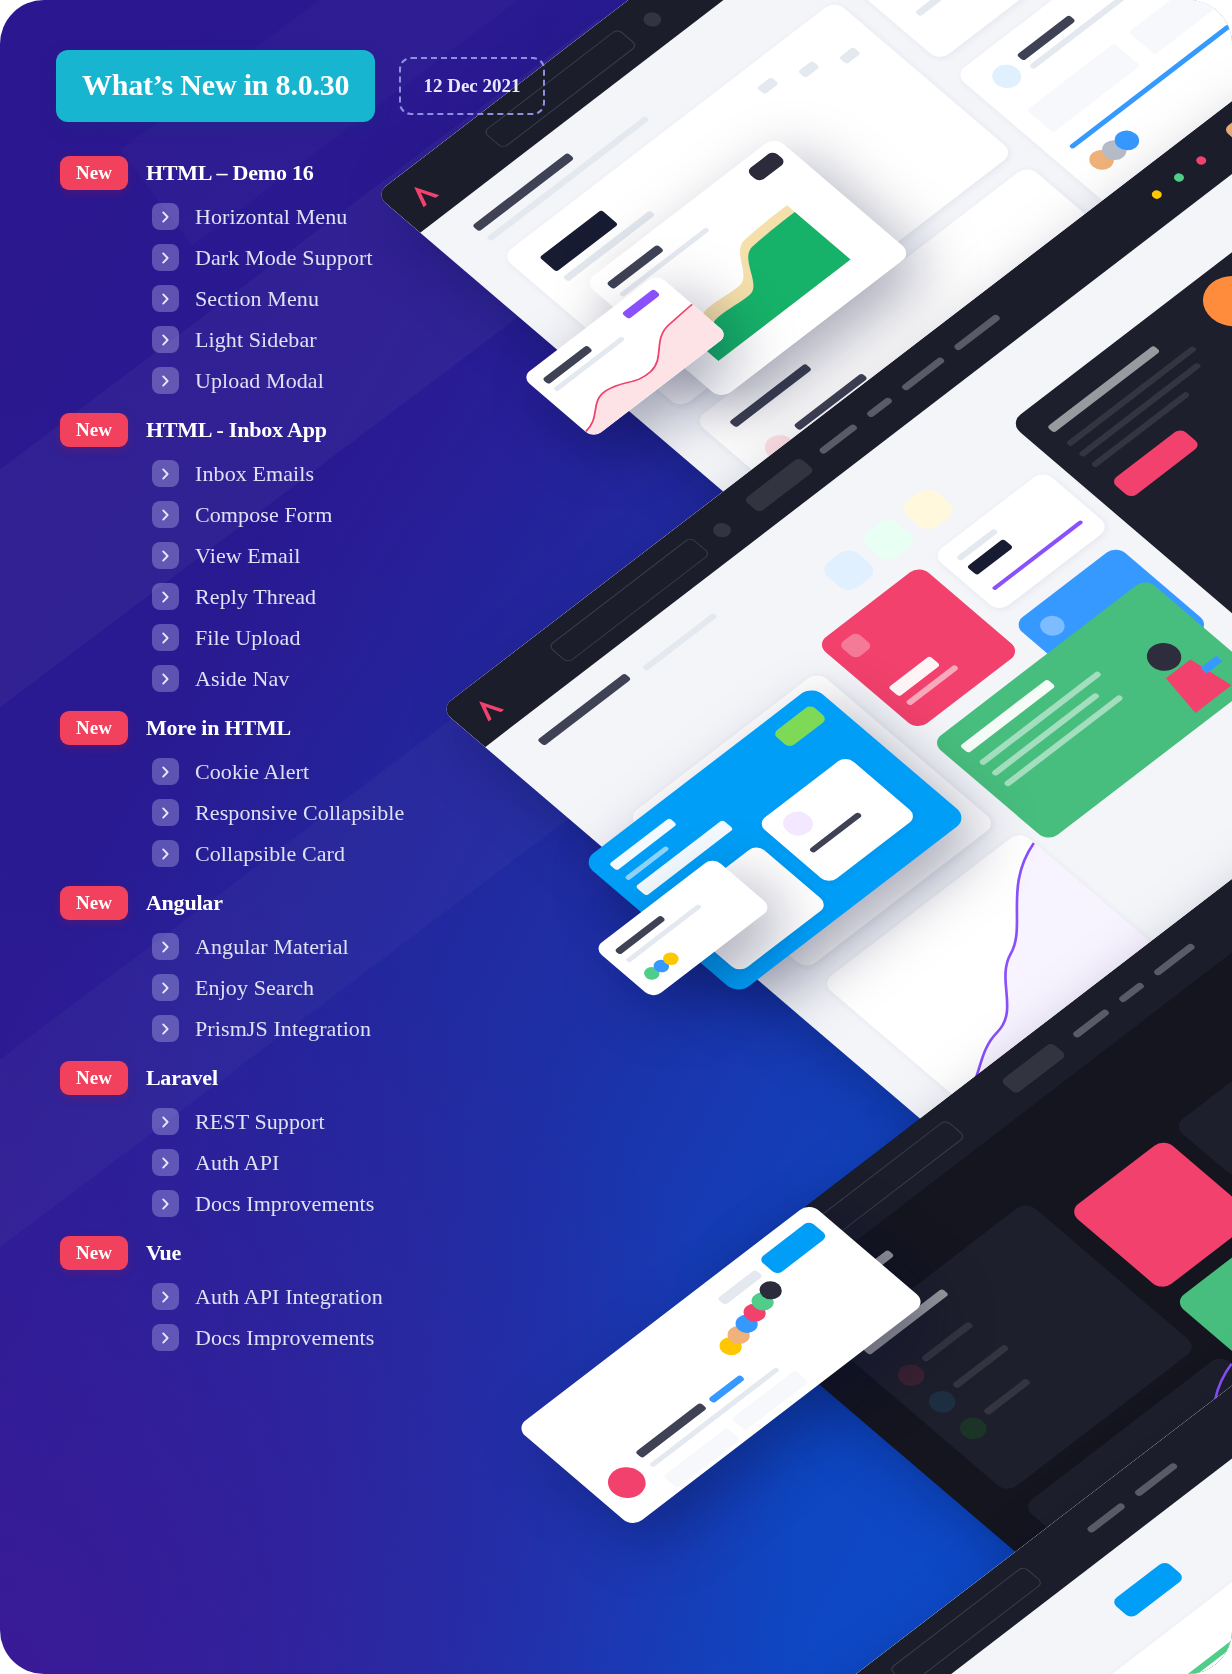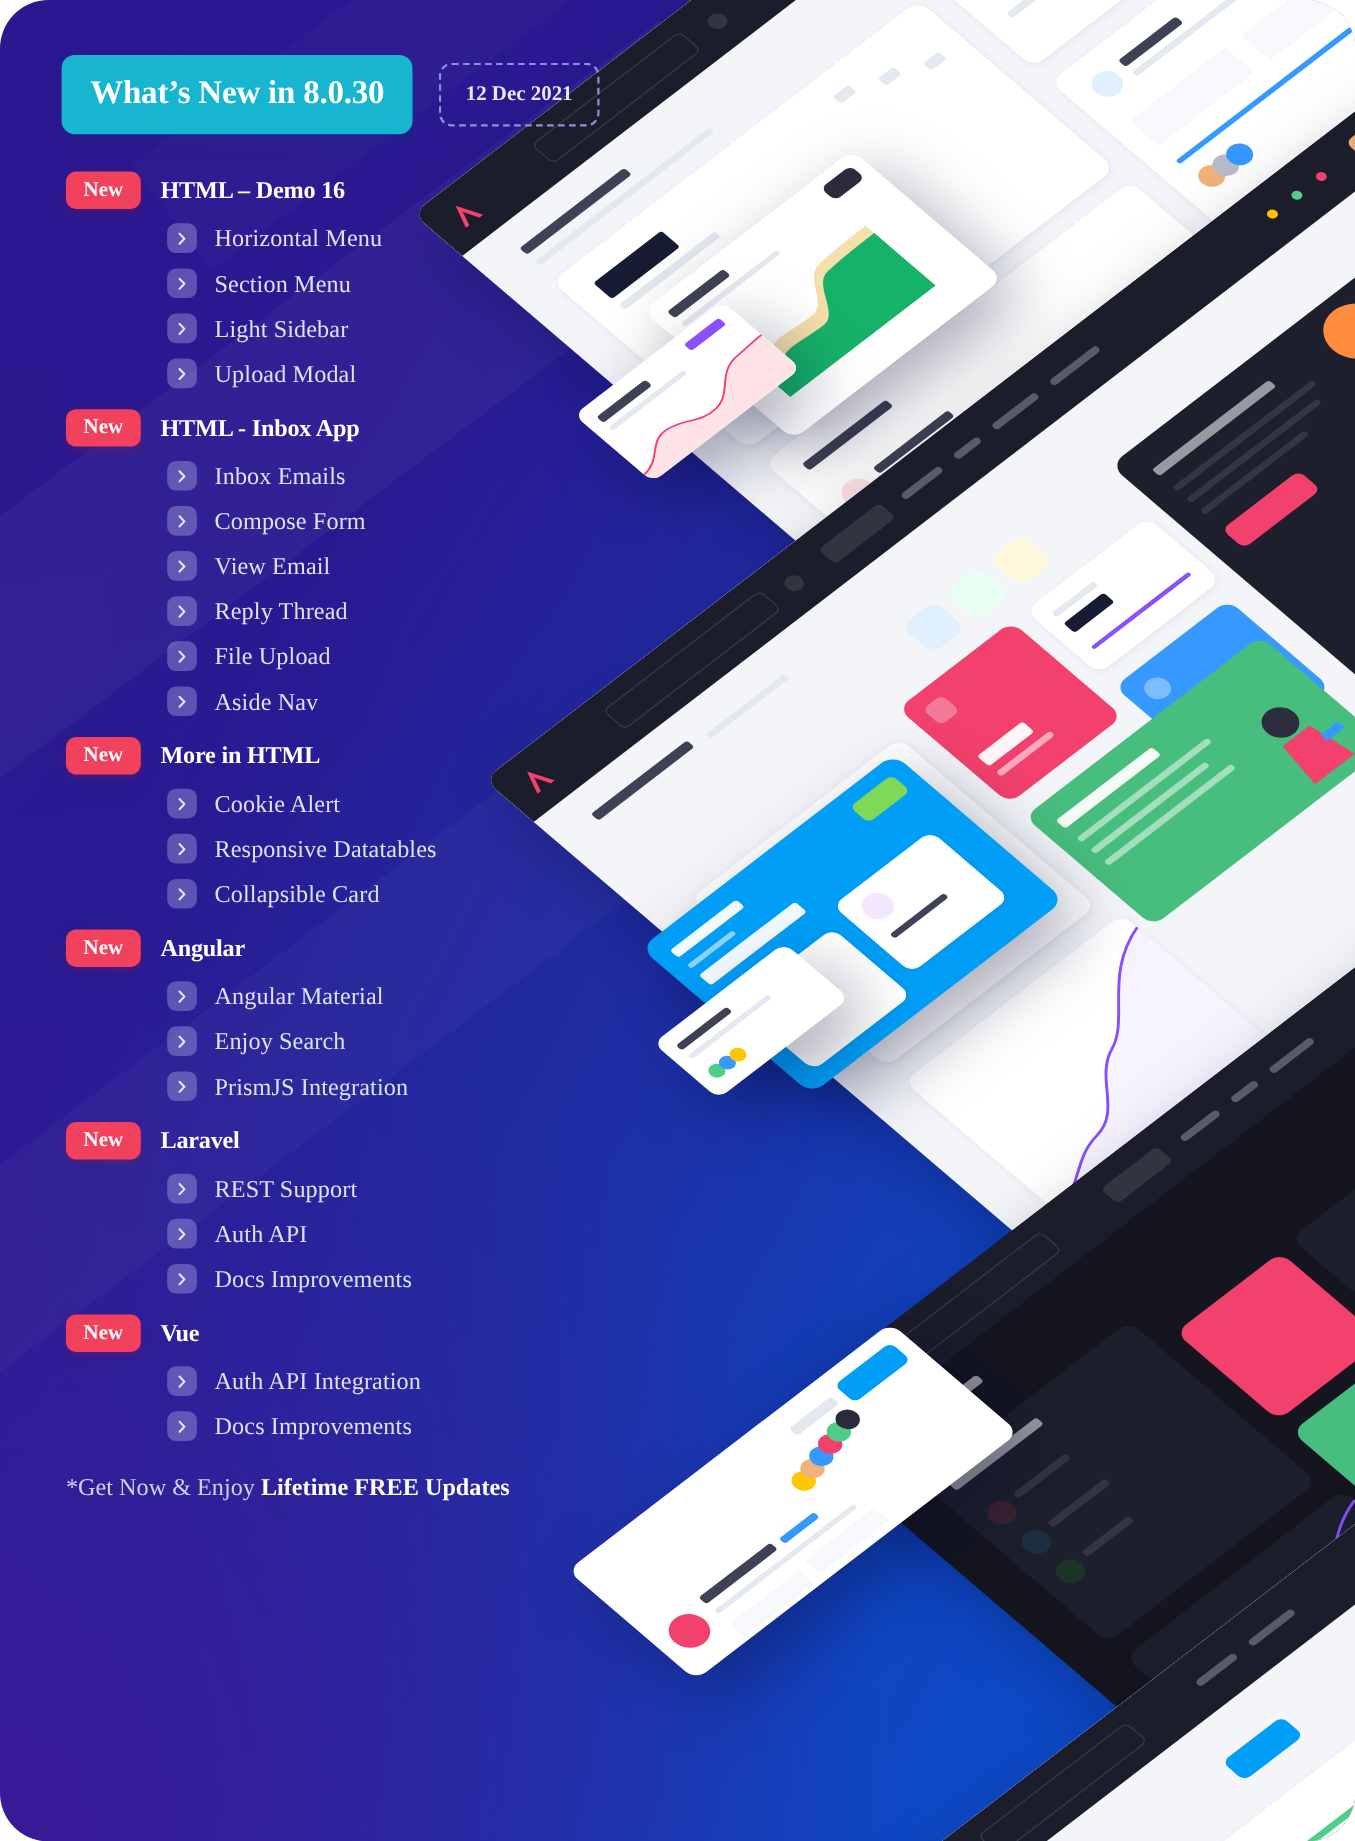--- a/index.html
+++ b/index.html
@@ -432,20 +432,28 @@
               </svg>
             </span>
             <span class="sub-label">Horizontal Menu</span>
           </div>
           <div class="sub-item">
             <span class="chev">
               <svg width="9" height="12" viewBox="0 0 9 12" fill="none" aria-hidden="true">
                 <path d="M2.2 1.4 L6.6 6 L2.2 10.6" stroke="#e6e7fb" stroke-width="1.9" stroke-linecap="round" stroke-linejoin="round"></path>
               </svg>
             </span>
+            <span class="sub-label">Dark Mode Support</span>
+          </div>
+          <div class="sub-item">
+            <span class="chev">
+              <svg width="9" height="12" viewBox="0 0 9 12" fill="none" aria-hidden="true">
+                <path d="M2.2 1.4 L6.6 6 L2.2 10.6" stroke="#e6e7fb" stroke-width="1.9" stroke-linecap="round" stroke-linejoin="round"></path>
+              </svg>
+            </span>
             <span class="sub-label">Section Menu</span>
           </div>
           <div class="sub-item">
             <span class="chev">
               <svg width="9" height="12" viewBox="0 0 9 12" fill="none" aria-hidden="true">
                 <path d="M2.2 1.4 L6.6 6 L2.2 10.6" stroke="#e6e7fb" stroke-width="1.9" stroke-linecap="round" stroke-linejoin="round"></path>
               </svg>
             </span>
             <span class="sub-label">Light Sidebar</span>
           </div>
@@ -524,21 +532,21 @@
               </svg>
             </span>
             <span class="sub-label">Cookie Alert</span>
           </div>
           <div class="sub-item">
             <span class="chev">
               <svg width="9" height="12" viewBox="0 0 9 12" fill="none" aria-hidden="true">
                 <path d="M2.2 1.4 L6.6 6 L2.2 10.6" stroke="#e6e7fb" stroke-width="1.9" stroke-linecap="round" stroke-linejoin="round"></path>
               </svg>
             </span>
-            <span class="sub-label">Responsive Datatables</span>
+            <span class="sub-label">Responsive Collapsible</span>
           </div>
           <div class="sub-item">
             <span class="chev">
               <svg width="9" height="12" viewBox="0 0 9 12" fill="none" aria-hidden="true">
                 <path d="M2.2 1.4 L6.6 6 L2.2 10.6" stroke="#e6e7fb" stroke-width="1.9" stroke-linecap="round" stroke-linejoin="round"></path>
               </svg>
             </span>
             <span class="sub-label">Collapsible Card</span>
           </div>
         </div>
@@ -619,18 +627,15 @@
             <span class="chev">
               <svg width="9" height="12" viewBox="0 0 9 12" fill="none" aria-hidden="true">
                 <path d="M2.2 1.4 L6.6 6 L2.2 10.6" stroke="#e6e7fb" stroke-width="1.9" stroke-linecap="round" stroke-linejoin="round"></path>
               </svg>
             </span>
             <span class="sub-label">Docs Improvements</span>
           </div>
         </div>
       </div>
 
-    <div class="footnote">
-      <span>*Get Now &amp; Enjoy </span><b>Lifetime FREE Updates</b>
-    </div>
 
   </div>
 </div>
 
 </body></html>

